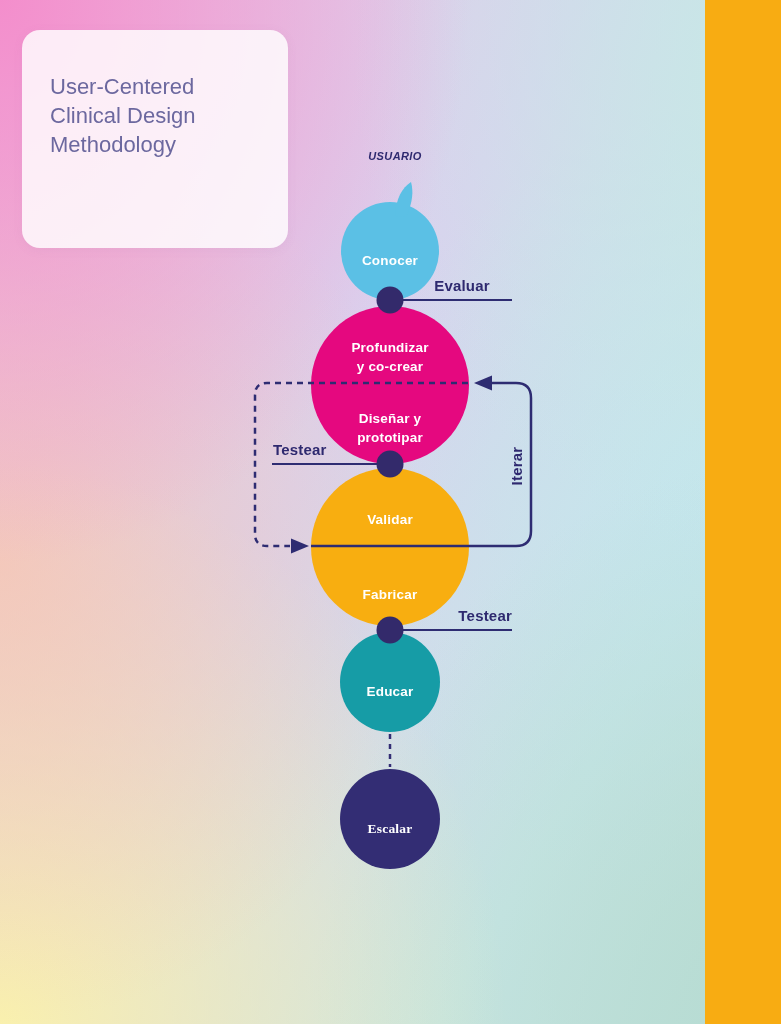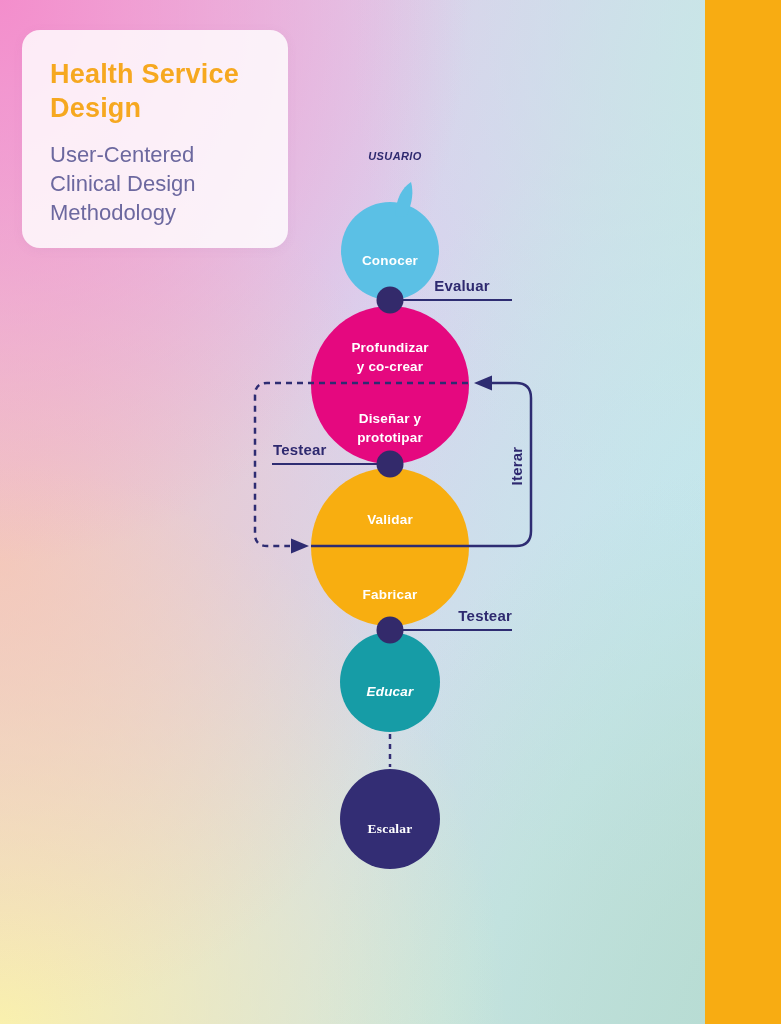--- a/index.html
+++ b/index.html
@@ -32,21 +32,21 @@
   .c-yellow{left:311px;top:468px;width:158px;height:158px;}
   .c-educar{left:340px;top:632px;width:100px;height:100px;}
   .c-escalar{left:340px;top:769px;width:100px;height:100px;}
   .stage-label{position:absolute;width:160px;text-align:center;color:#ffffff;
     font-size:13.5px;line-height:19px;font-weight:bold;letter-spacing:0.2px;margin-top:8px;}
   .l-conocer{left:310px;top:243px;}
   .l-profundizar{left:310px;top:330px;}
   .l-disenar{left:310px;top:401px;}
   .l-validar{left:310px;top:502px;}
   .l-fabricar{left:310px;top:577px;}
-  .l-educar{left:310px;top:674px;font-style:italic;}
+  .l-educar{left:310px;top:674px;}
   .l-escalar{left:310px;top:811px;font-family:Liberation Serif, serif;}
   .conn-label{position:absolute;font-size:15px;font-weight:bold;color:#2E296F;letter-spacing:0.2px;}
   .l-evaluar{left:412px;top:277px;width:100px;text-align:center;}
   .l-entregar{left:412px;top:607px;width:100px;text-align:right;}
   .l-testear{left:273px;top:441px;width:110px;text-align:left;}
   .l-iterar{left:486px;top:451px;width:60px;height:30px;display:flex;align-items:center;justify-content:center;
     transform:rotate(-90deg);}
   svg.overlay{position:absolute;left:0;top:0;pointer-events:none;}
   .line{stroke:#2E2C72;stroke-width:2px;fill:none;}
   .line-thick{stroke:#2E2C72;stroke-width:2.5px;fill:none;}
@@ -56,21 +56,20 @@
   .dot{fill:#332A6B;}
 </style>
 </head>
 <body>
 
 <div class="canvas">
 
   <div class="side-bar"></div>
 
   <div class="card">
-    <div class="card-title">Health Service Design</div>
     <div class="card-subtitle">User-Centered Clinical Design Methodology</div>
   </div>
 
   <div class="usuario">USUARIO</div>
 
   <div class="circle c-conocer" style="background-color: rgb(91, 192, 229);"></div>
   <div class="circle c-pink" style="background-color: rgb(229, 8, 127);"></div>
   <div class="circle c-yellow" style="background-color: rgb(248, 174, 16);"></div>
   <div class="circle c-educar" style="background-color: rgb(22, 156, 166);"></div>
   <div class="circle c-escalar" style="background-color: rgb(51, 45, 116);"></div>

